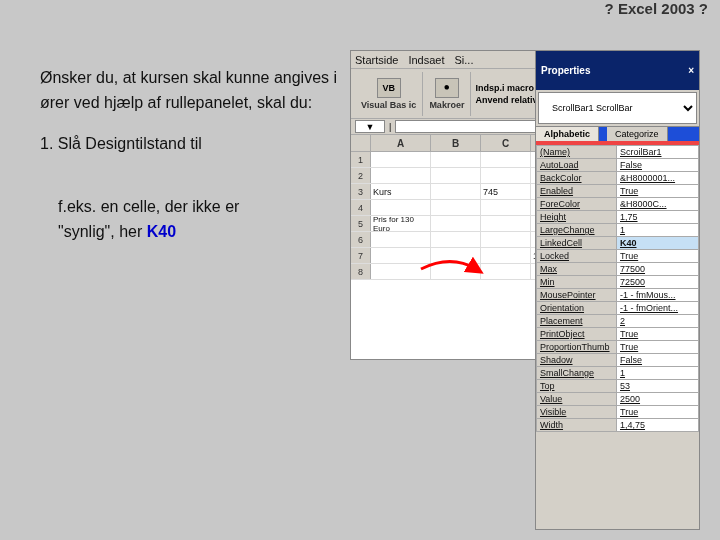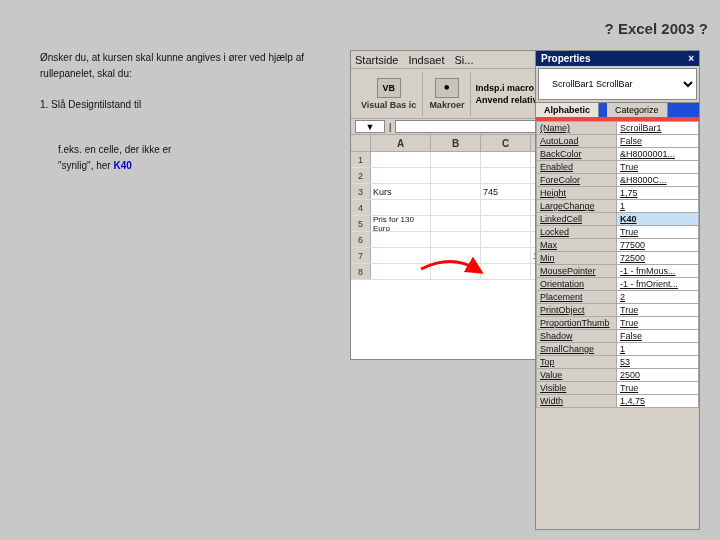--- a/index.html
+++ b/index.html
@@ -9,21 +9,21 @@
       background: #c8c8c8;
       font-family: Arial, sans-serif;
       font-size: 14px;
       overflow: hidden;
       position: relative;
     }
 
     
     .top-bar {
       position: absolute;
-      top: 20px;
+      top: 0;
       right: 12px;
       color: #333;
       font-size: 15px;
       font-weight: bold;
     }
 
     
     .main-content {
       position: absolute;
       top: 50px;
@@ -32,22 +32,23 @@
       bottom: 30px;
       display: flex;
       flex-direction: row;
       gap: 10px;
     }
 
     
     .text-panel {
       flex: 0 0 300px;
       color: #111;
-      font-size: 10px;
+      font-size: 16px;
       line-height: 1.55;
+      margin-top: 16px;
     }
 
     .text-panel p {
       margin-bottom: 16px;
     }
 
     .text-panel .item {
       margin-bottom: 14px;
       padding-left: 0;
     }
@@ -211,21 +212,21 @@
       background: #d4d0c8;
       border: 1px solid #888;
       font-size: 9px;
     }
 
     .prop-title-bar {
       background: #0a246a;
       color: #fff;
       font-size: 10px;
       font-weight: bold;
-      padding: 2px 5px;
+      padding: 14px 5px;
       display: flex;
       justify-content: space-between;
       align-items: center;
     }
 
     .prop-dropdown-row {
       display: flex;
       gap: 2px;
       padding: 2px;
       background: #d4d0c8;

